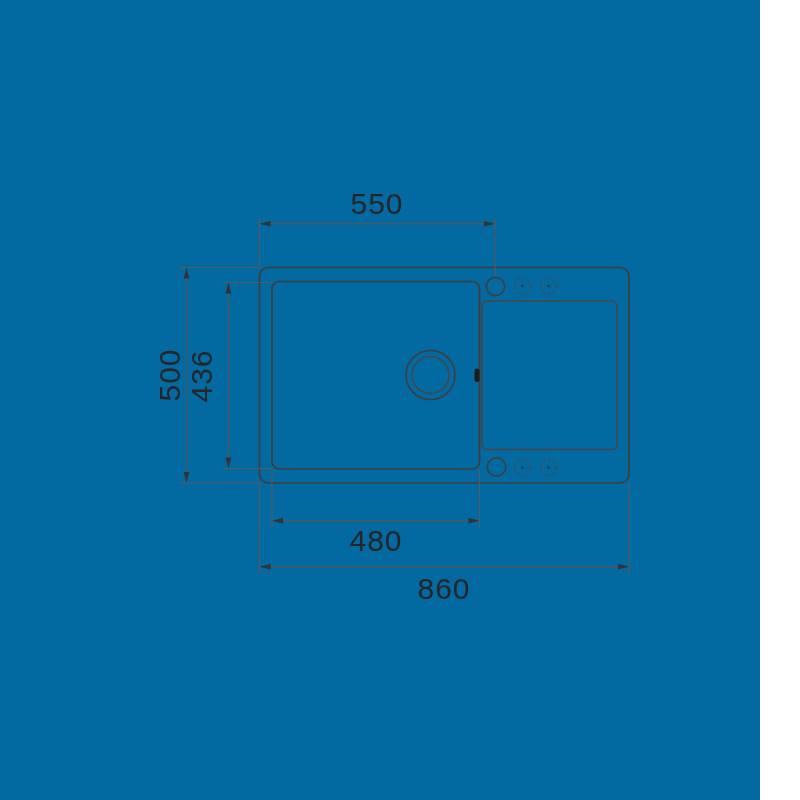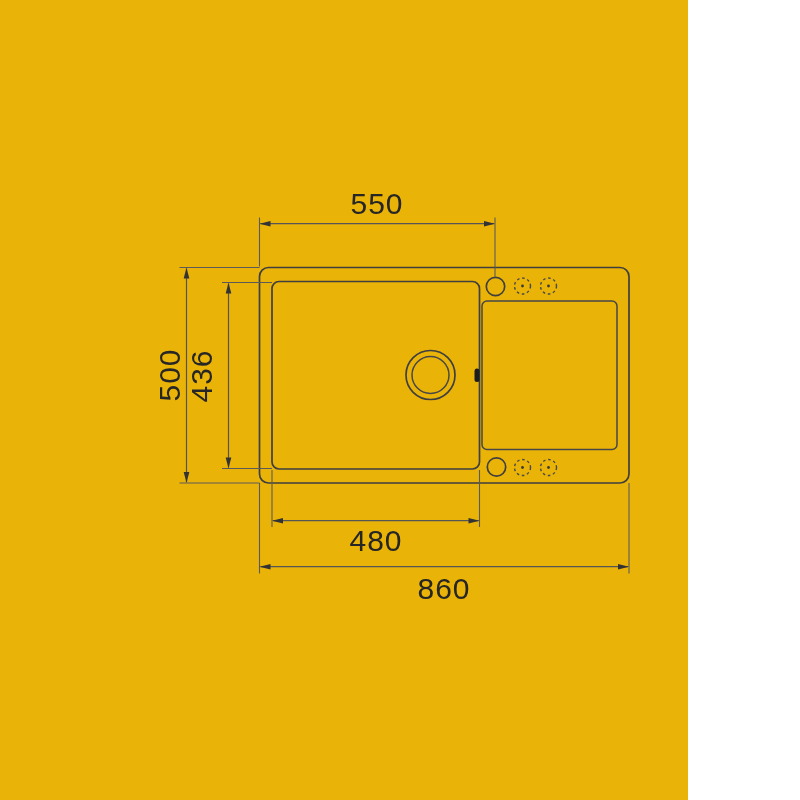--- a/index.html
+++ b/index.html
@@ -2,23 +2,23 @@
 <html><head>
 <meta charset="utf-8">
 <style>
   html, body {
     margin: 0;
     padding: 0;
     background: #ffffff;
   }
   .stage {
     position: relative;
-    width: 688px;
+    width: 760px;
     height: 800px;
-    background: #eab308;
+    background: #0369a1;
     overflow: hidden;
   }
   svg.drawing {
     position: absolute;
     left: 0;
     top: 0;
   }
   .outline {
     fill: none;
     stroke: #3f3f3f;

